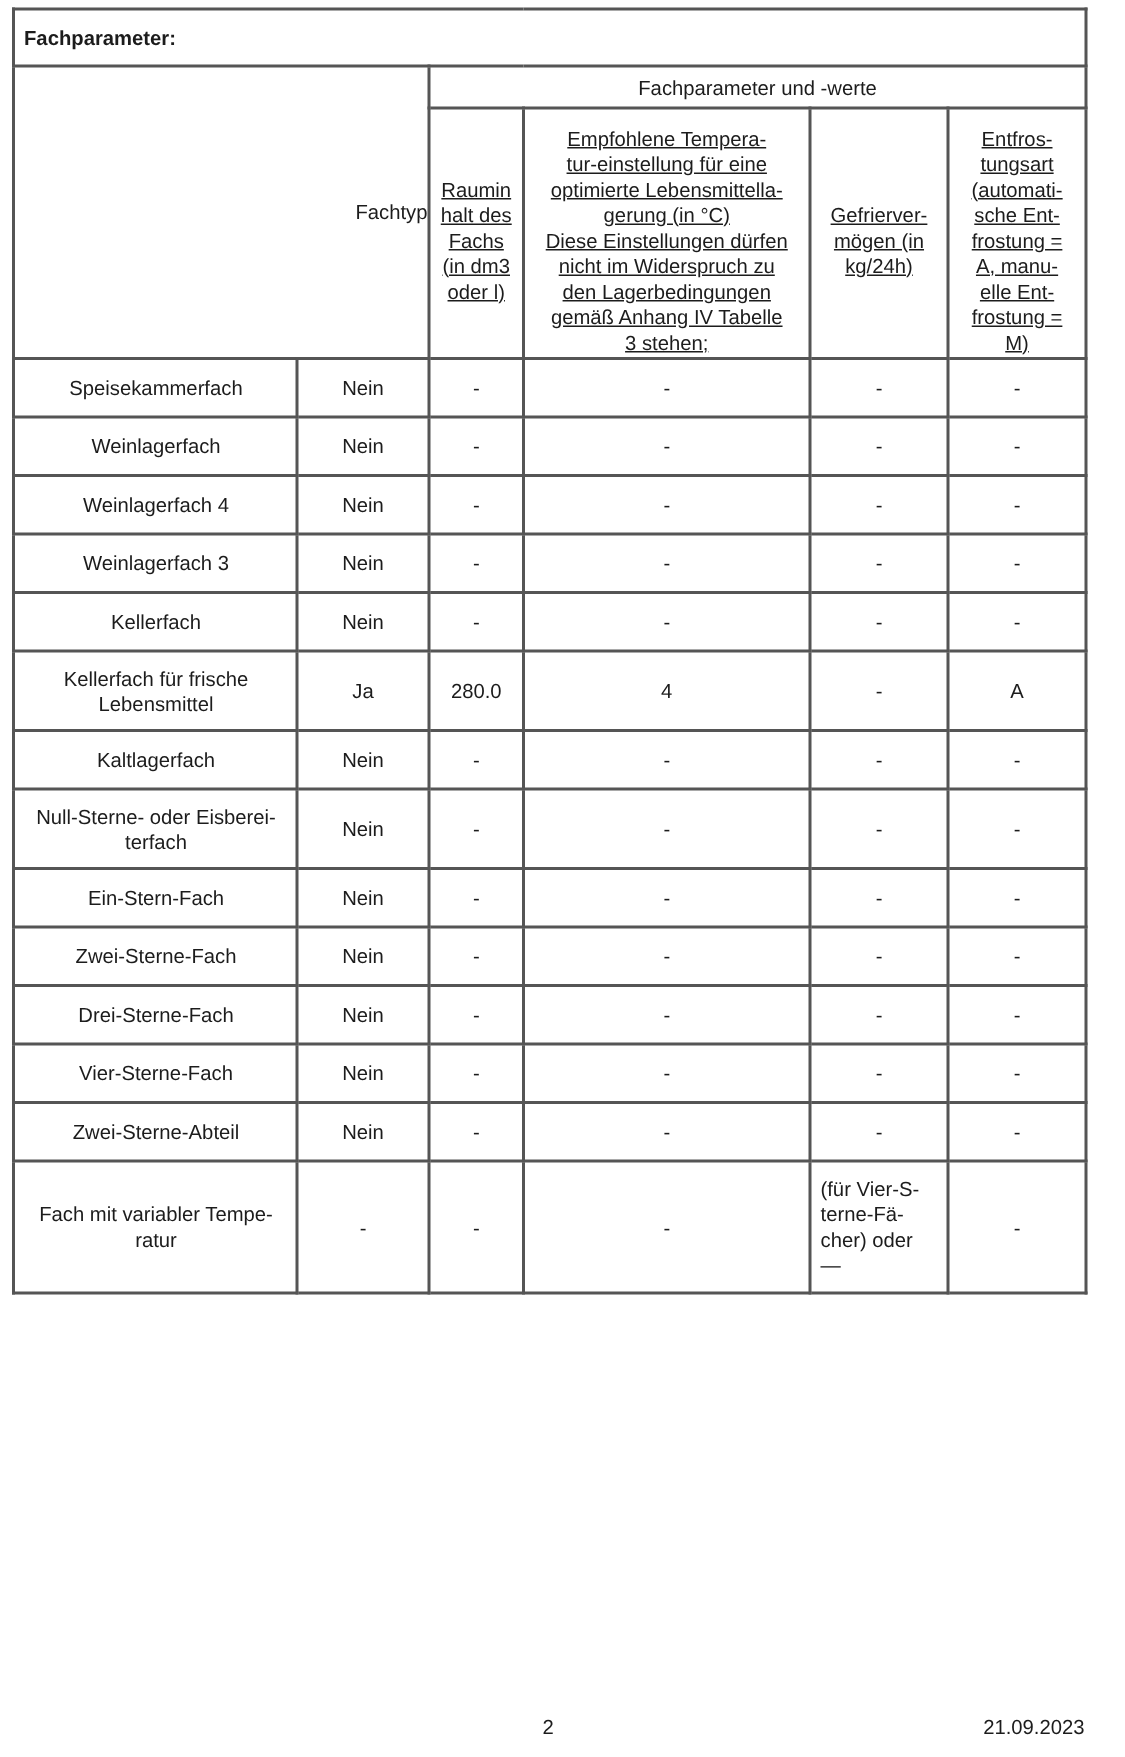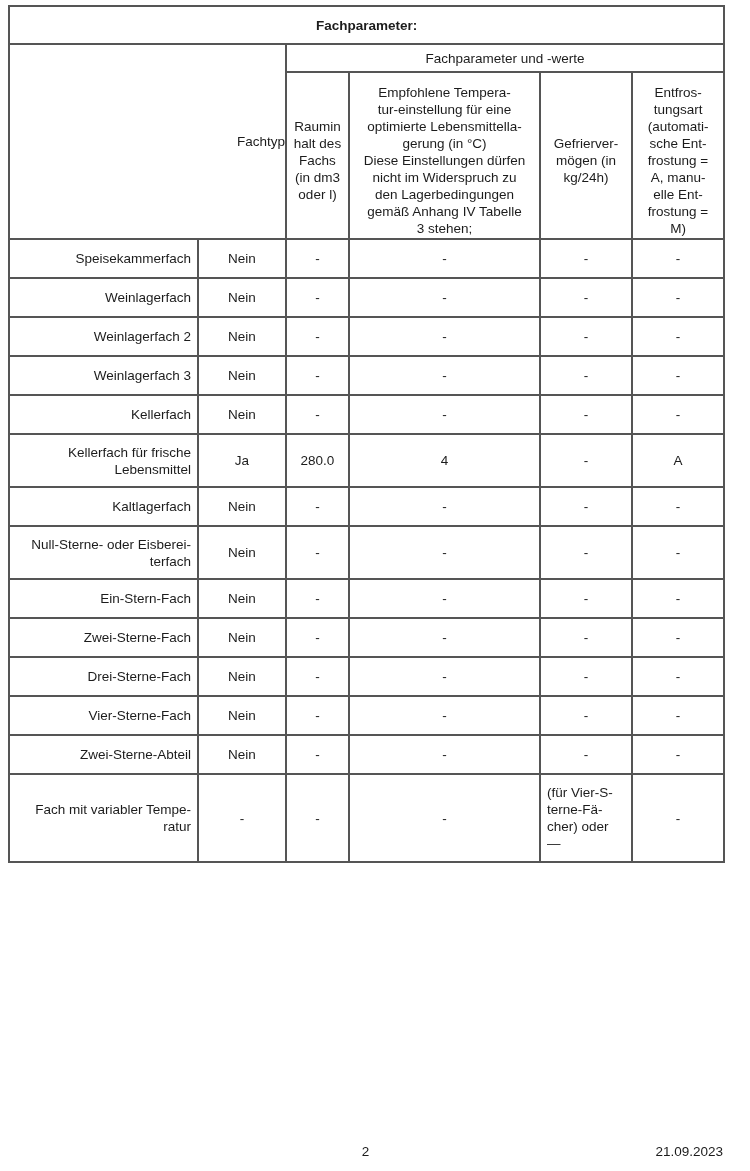--- a/index.html
+++ b/index.html
@@ -26,44 +26,45 @@
     line-height: 17px;
   }
   table.fach-table td {
     border: 2px solid #555555;
     vertical-align: middle;
     overflow: hidden;
   }
   td.title-cell {
     height: 38px;
     font-weight: bold;
-    text-align: center;
+    text-align: left;
     padding: 2px 6px;
   }
   td.fachtyp-cell-hdr {
     text-align: right;
     vertical-align: middle;
   }
   td.group-hdr {
     height: 28px;
     text-align: center;
     vertical-align: middle;
   }
   td.sub-hdr {
     height: 167px;
     text-align: center;
     vertical-align: top;
     padding-top: 9px;
     white-space: pre-line;
+    text-decoration: underline;
   }
   tr.row-std td { height: 39px; }
   tr.row-tall td { height: 53px; }
   tr.row-xl td { height: 88px; }
   td.name-cell {
-    text-align: right;
+    text-align: center;
     padding: 4px 6px 4px 7px;
     white-space: pre-line;
   }
   td.val-cell {
     text-align: center;
     padding: 2px 3px;
   }
   td.val-cell-left {
     text-align: left;
     padding: 2px 2px 2px 6px;
@@ -148,21 +149,21 @@
       </tr>
       <tr class="row-std">
         <td class="name-cell">Weinlagerfach</td>
         <td class="val-cell">Nein</td>
         <td class="val-cell">-</td>
         <td class="val-cell">-</td>
         <td class="val-cell">-</td>
         <td class="val-cell">-</td>
       </tr>
       <tr class="row-std">
-        <td class="name-cell">Weinlagerfach 2</td>
+        <td class="name-cell">Weinlagerfach 4</td>
         <td class="val-cell">Nein</td>
         <td class="val-cell">-</td>
         <td class="val-cell">-</td>
         <td class="val-cell">-</td>
         <td class="val-cell">-</td>
       </tr>
       <tr class="row-std">
         <td class="name-cell">Weinlagerfach 3</td>
         <td class="val-cell">Nein</td>
         <td class="val-cell">-</td>

